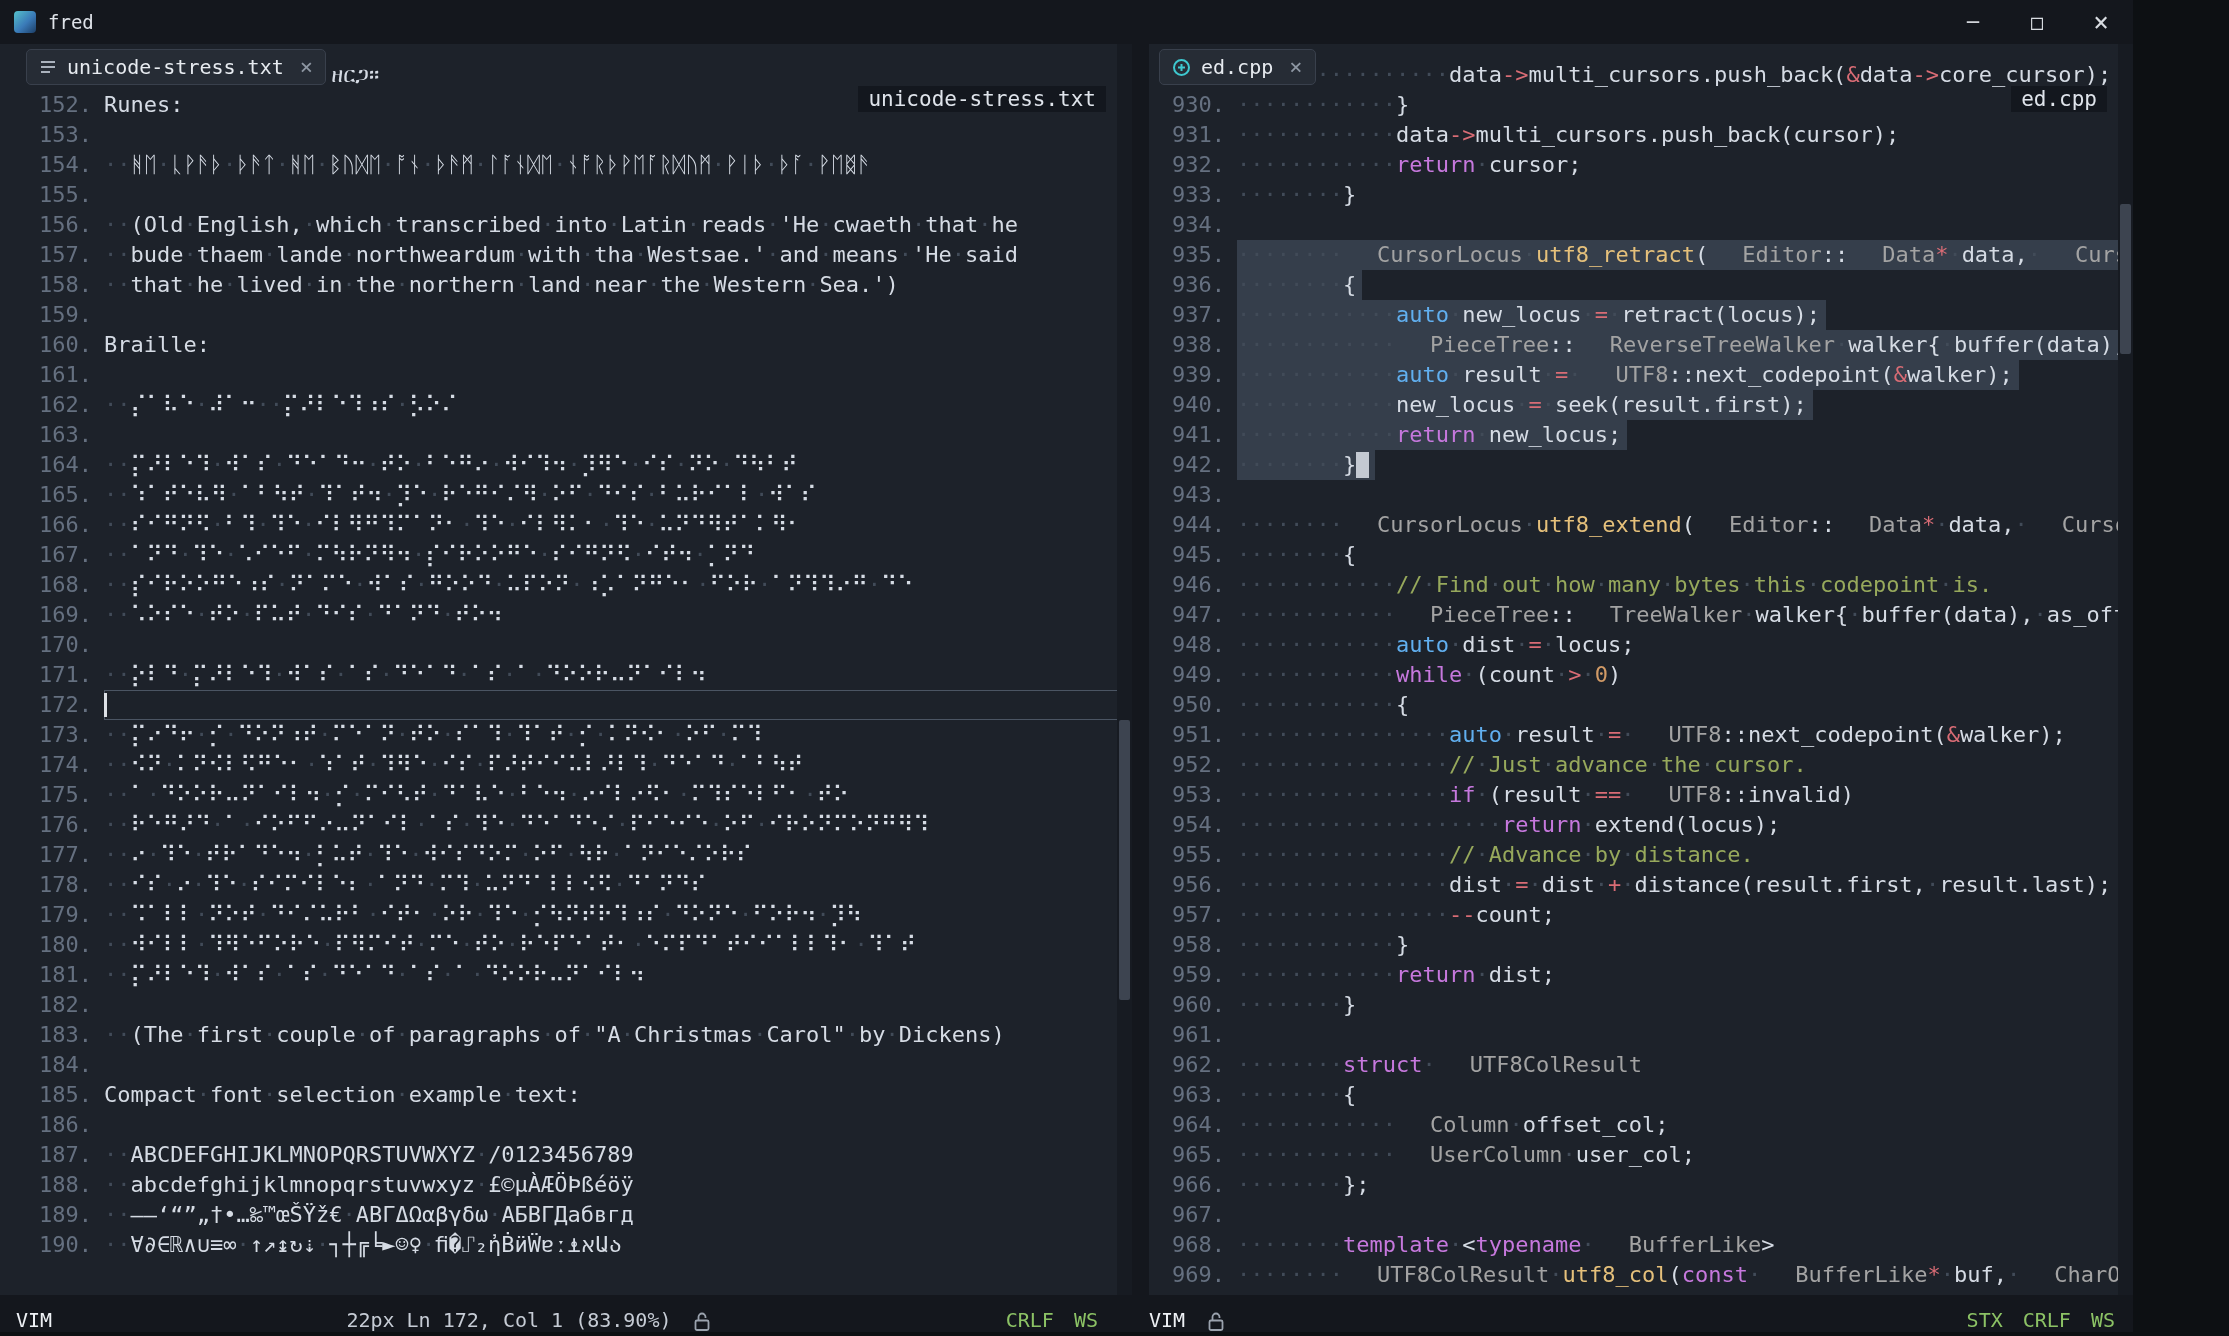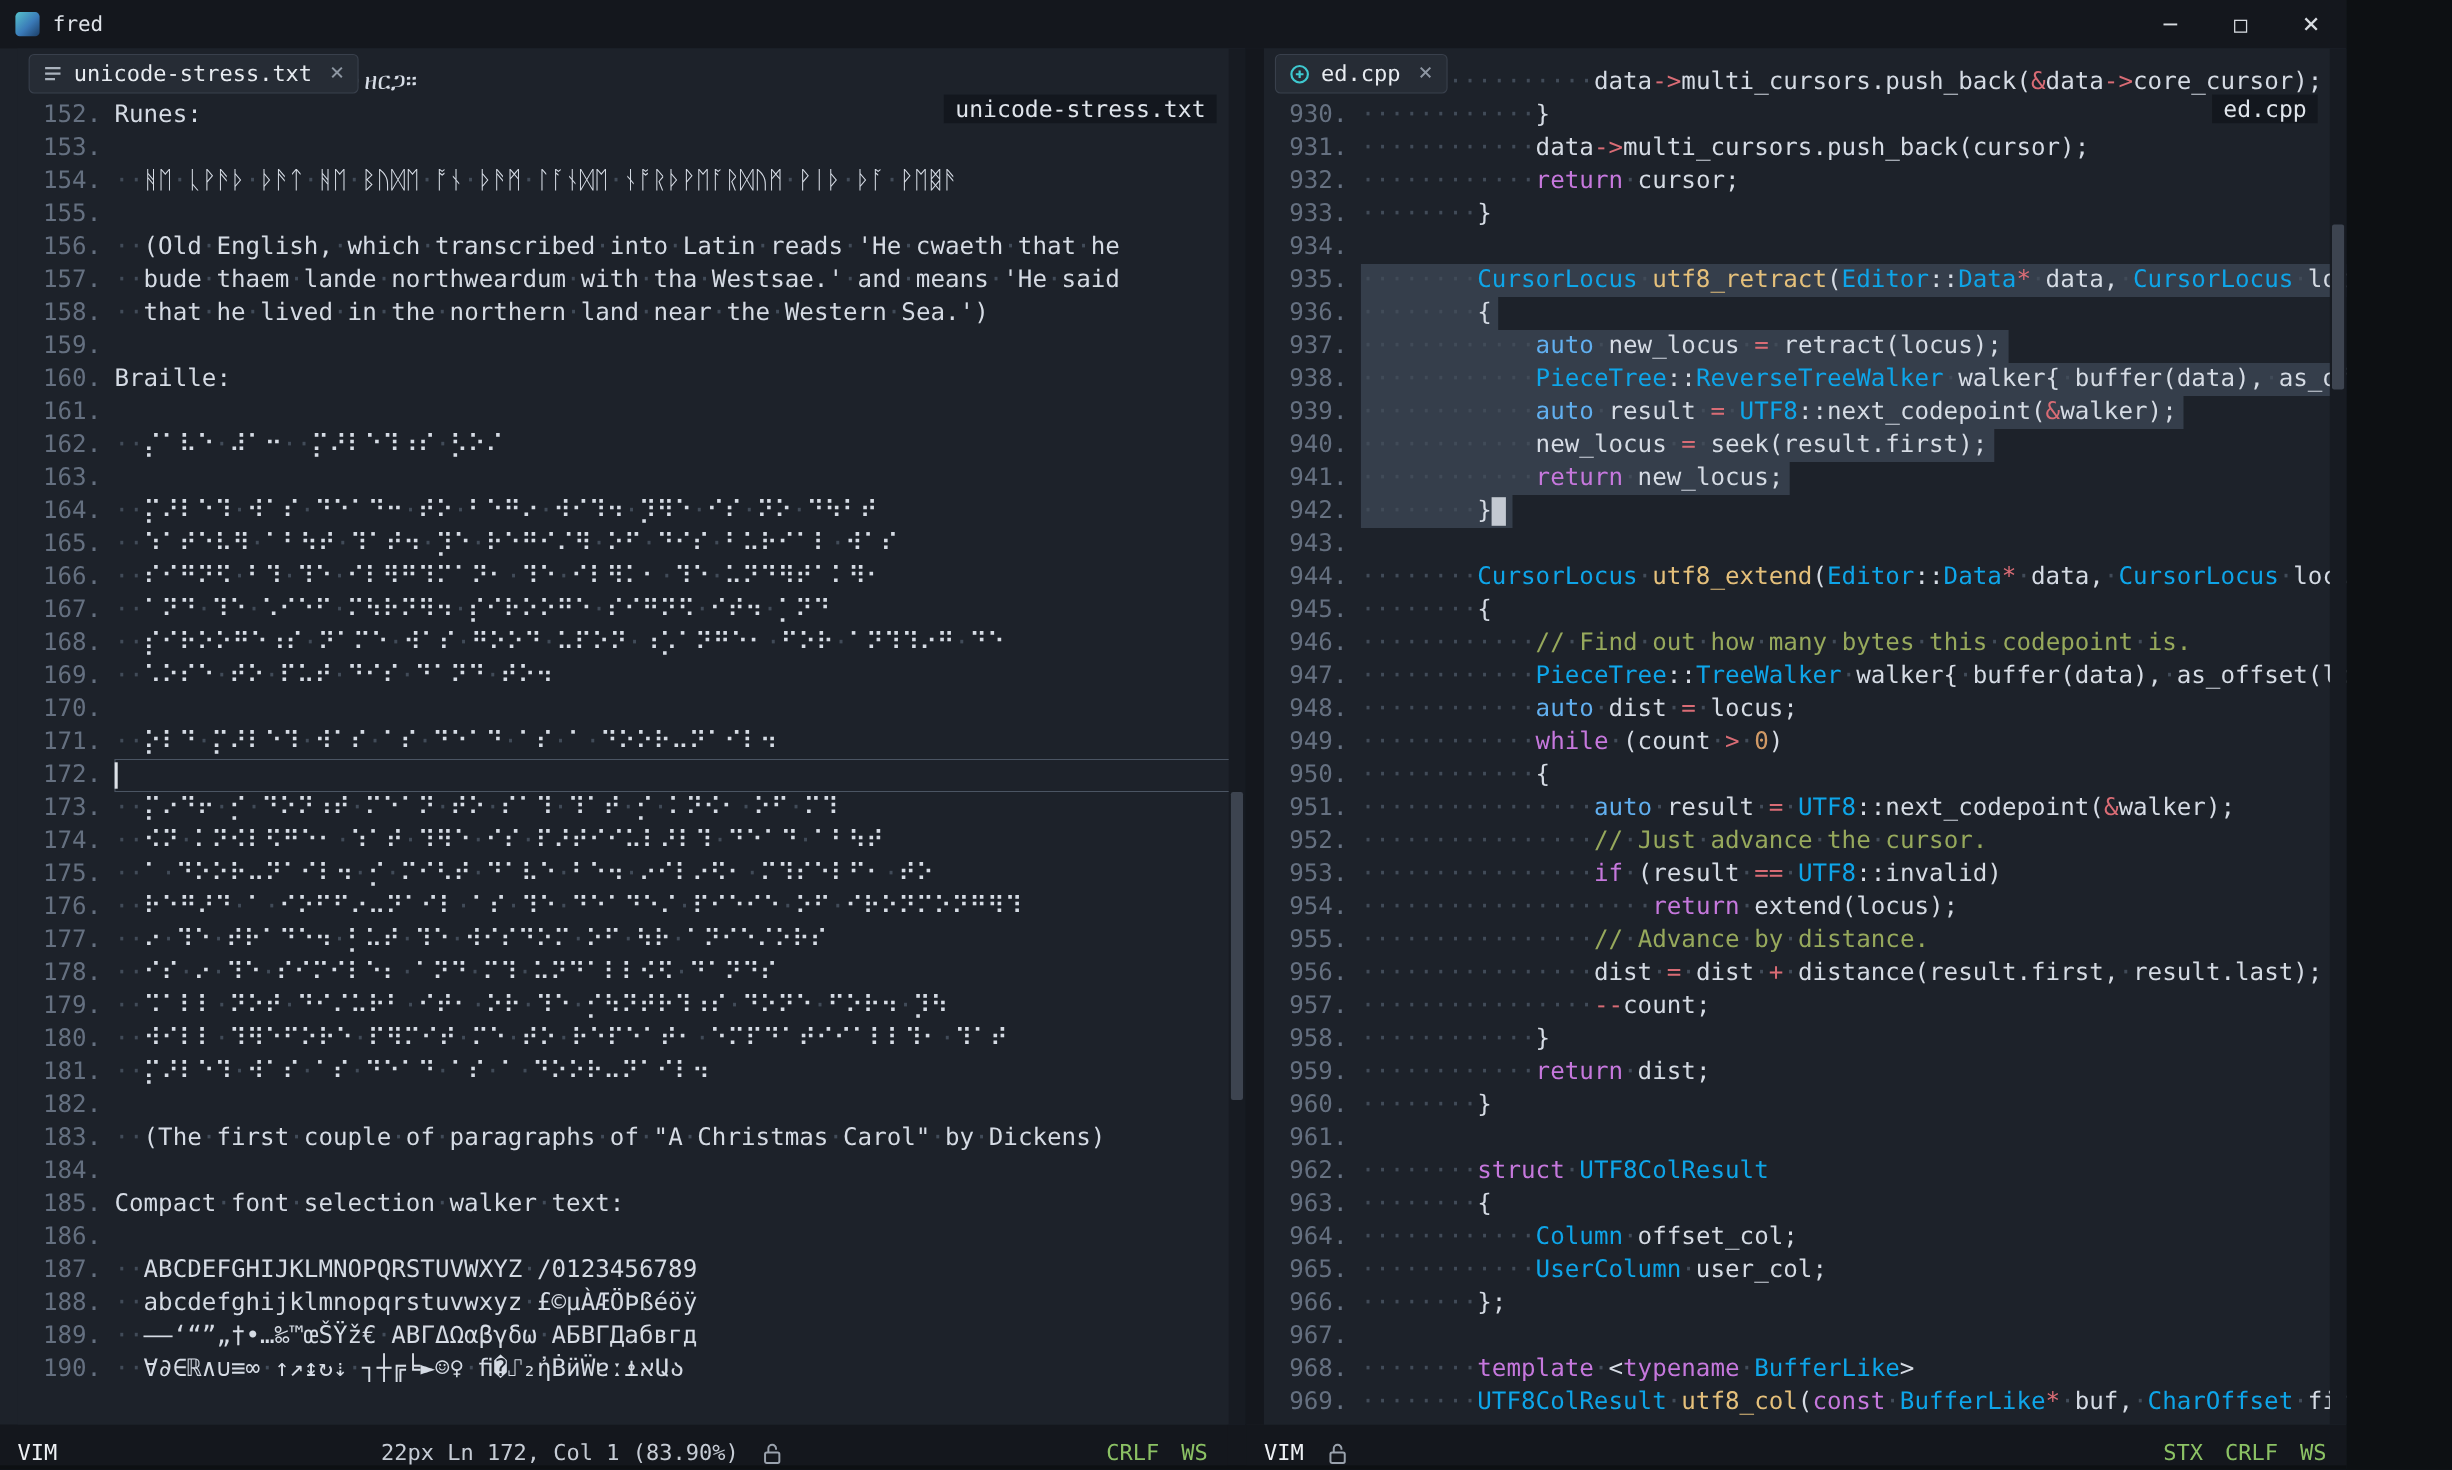--- a/index.html
+++ b/index.html
@@ -33,21 +33,21 @@
   
   .lines { padding-top:16px; }
   .row { display:flex; height:30px; line-height:30px; font-size:22px; white-space:pre; }
   .ln { flex:0 0 76px; text-align:right; color:#657080; }
   .codewrap { flex:1 1 auto; margin-left:12px; position:relative; min-width:0; overflow:hidden; }
   .codeline { display:inline-block; height:30px; vertical-align:top; }
   .codeline.sel { background:#353e4b; padding-right:6px; }
   .codeline.selfull { width:100%; }
   .row.cur .codewrap { box-shadow:inset 0 0 0 1px #4b5563; }
   .dot { color:#414b58; }
-  .pl { color:#d5dbe4; } .kw { color:#c678dd; } .ty { color:#0ea5e9; }
+  .pl { color:#d5dbe4; } .kw { color:#c678dd; } .ty { color:#a3a3a3;margin-left:34px; }
   .fn { color:#e5c07b; } .cm { color:#97a95c; } .op { color:#d96c75; }
   .nm { color:#d19a66; } .au { color:#61afef; }
   .cursor-bar { display:inline-block; width:3px; height:24px; margin-top:3px;
                 background:#dde1e7; vertical-align:top; }
   .cursor-block { display:inline-block; width:13px; height:26px; margin-top:2px;
                   background:#c3c9d2; vertical-align:top; }
   
   .scrollbar { position:absolute; top:0; right:0; bottom:0; width:15px; background:#171b22; z-index:7; }
   .thumb { position:absolute; left:2px; right:2px; background:#3d4450; border-radius:2px; }
   .thumb-left { top:676px; height:280px; }
@@ -124,21 +124,21 @@
           <div class="row"><span class="ln">175.</span><span class="codewrap"><span class="codeline"><span class="dot">·</span><span class="dot">·</span><span class="pl">⠁</span><span class="dot">·</span><span class="pl">⠙⠕⠕⠗⠤⠝⠁⠊⠇⠲</span><span class="dot">·</span><span class="pl">⡊</span><span class="dot">·</span><span class="pl">⠍⠊⠣⠞</span><span class="dot">·</span><span class="pl">⠙⠁⠧⠑</span><span class="dot">·</span><span class="pl">⠃⠑⠲</span><span class="dot">·</span><span class="pl">⠔⠊⠇⠔⠫⠂</span><span class="dot">·</span><span class="pl">⠍⠹⠎⠑⠇⠋⠂</span><span class="dot">·</span><span class="pl">⠞⠕</span></span></span></div>
           <div class="row"><span class="ln">176.</span><span class="codewrap"><span class="codeline"><span class="dot">·</span><span class="dot">·</span><span class="pl">⠗⠑⠛⠜⠙</span><span class="dot">·</span><span class="pl">⠁</span><span class="dot">·</span><span class="pl">⠊⠕⠋⠋⠔⠤⠝⠁⠊⠇</span><span class="dot">·</span><span class="pl">⠁⠎</span><span class="dot">·</span><span class="pl">⠹⠑</span><span class="dot">·</span><span class="pl">⠙⠑⠁⠙⠑⠌</span><span class="dot">·</span><span class="pl">⠏⠊⠑⠊⠑</span><span class="dot">·</span><span class="pl">⠕⠋</span><span class="dot">·</span><span class="pl">⠊⠗⠕⠝⠍⠕⠝⠛⠻⠹</span></span></span></div>
           <div class="row"><span class="ln">177.</span><span class="codewrap"><span class="codeline"><span class="dot">·</span><span class="dot">·</span><span class="pl">⠔</span><span class="dot">·</span><span class="pl">⠹⠑</span><span class="dot">·</span><span class="pl">⠞⠗⠁⠙⠑⠲</span><span class="dot">·</span><span class="pl">⡃⠥⠞</span><span class="dot">·</span><span class="pl">⠹⠑</span><span class="dot">·</span><span class="pl">⠺⠊⠎⠙⠕⠍</span><span class="dot">·</span><span class="pl">⠕⠋</span><span class="dot">·</span><span class="pl">⠳⠗</span><span class="dot">·</span><span class="pl">⠁⠝⠊⠑⠌⠕⠗⠎</span></span></span></div>
           <div class="row"><span class="ln">178.</span><span class="codewrap"><span class="codeline"><span class="dot">·</span><span class="dot">·</span><span class="pl">⠊⠎</span><span class="dot">·</span><span class="pl">⠔</span><span class="dot">·</span><span class="pl">⠹⠑</span><span class="dot">·</span><span class="pl">⠎⠊⠍⠊⠇⠑⠆</span><span class="dot">·</span><span class="pl">⠁⠝⠙</span><span class="dot">·</span><span class="pl">⠍⠹</span><span class="dot">·</span><span class="pl">⠥⠝⠙⠁⠇⠇⠪⠫</span><span class="dot">·</span><span class="pl">⠙⠁⠝⠙⠎</span></span></span></div>
           <div class="row"><span class="ln">179.</span><span class="codewrap"><span class="codeline"><span class="dot">·</span><span class="dot">·</span><span class="pl">⠩⠁⠇⠇</span><span class="dot">·</span><span class="pl">⠝⠕⠞</span><span class="dot">·</span><span class="pl">⠙⠊⠌⠥⠗⠃</span><span class="dot">·</span><span class="pl">⠊⠞⠂</span><span class="dot">·</span><span class="pl">⠕⠗</span><span class="dot">·</span><span class="pl">⠹⠑</span><span class="dot">·</span><span class="pl">⡊⠳⠝⠞⠗⠹⠰⠎</span><span class="dot">·</span><span class="pl">⠙⠕⠝⠑</span><span class="dot">·</span><span class="pl">⠋⠕⠗⠲</span><span class="dot">·</span><span class="pl">⡹⠳</span></span></span></div>
           <div class="row"><span class="ln">180.</span><span class="codewrap"><span class="codeline"><span class="dot">·</span><span class="dot">·</span><span class="pl">⠺⠊⠇⠇</span><span class="dot">·</span><span class="pl">⠹⠻⠑⠋⠕⠗⠑</span><span class="dot">·</span><span class="pl">⠏⠻⠍⠊⠞</span><span class="dot">·</span><span class="pl">⠍⠑</span><span class="dot">·</span><span class="pl">⠞⠕</span><span class="dot">·</span><span class="pl">⠗⠑⠏⠑⠁⠞⠂</span><span class="dot">·</span><span class="pl">⠑⠍⠏⠙⠁⠞⠊⠊⠁⠇⠇⠹⠂</span><span class="dot">·</span><span class="pl">⠹⠁⠞</span></span></span></div>
           <div class="row"><span class="ln">181.</span><span class="codewrap"><span class="codeline"><span class="dot">·</span><span class="dot">·</span><span class="pl">⡍⠜⠇⠑⠹</span><span class="dot">·</span><span class="pl">⠺⠁⠎</span><span class="dot">·</span><span class="pl">⠁⠎</span><span class="dot">·</span><span class="pl">⠙⠑⠁⠙</span><span class="dot">·</span><span class="pl">⠁⠎</span><span class="dot">·</span><span class="pl">⠁</span><span class="dot">·</span><span class="pl">⠙⠕⠕⠗⠤⠝⠁⠊⠇⠲</span></span></span></div>
           <div class="row"><span class="ln">182.</span><span class="codewrap"><span class="codeline"></span></span></div>
           <div class="row"><span class="ln">183.</span><span class="codewrap"><span class="codeline"><span class="dot">·</span><span class="dot">·</span><span class="pl">(The</span><span class="dot">·</span><span class="pl">first</span><span class="dot">·</span><span class="pl">couple</span><span class="dot">·</span><span class="pl">of</span><span class="dot">·</span><span class="pl">paragraphs</span><span class="dot">·</span><span class="pl">of</span><span class="dot">·</span><span class="pl">"A</span><span class="dot">·</span><span class="pl">Christmas</span><span class="dot">·</span><span class="pl">Carol"</span><span class="dot">·</span><span class="pl">by</span><span class="dot">·</span><span class="pl">Dickens)</span></span></span></div>
           <div class="row"><span class="ln">184.</span><span class="codewrap"><span class="codeline"></span></span></div>
-          <div class="row"><span class="ln">185.</span><span class="codewrap"><span class="codeline"><span class="pl">Compact</span><span class="dot">·</span><span class="pl">font</span><span class="dot">·</span><span class="pl">selection</span><span class="dot">·</span><span class="pl">walker</span><span class="dot">·</span><span class="pl">text:</span></span></span></div>
+          <div class="row"><span class="ln">185.</span><span class="codewrap"><span class="codeline"><span class="pl">Compact</span><span class="dot">·</span><span class="pl">font</span><span class="dot">·</span><span class="pl">selection</span><span class="dot">·</span><span class="pl">example</span><span class="dot">·</span><span class="pl">text:</span></span></span></div>
           <div class="row"><span class="ln">186.</span><span class="codewrap"><span class="codeline"></span></span></div>
           <div class="row"><span class="ln">187.</span><span class="codewrap"><span class="codeline"><span class="dot">·</span><span class="dot">·</span><span class="pl">ABCDEFGHIJKLMNOPQRSTUVWXYZ</span><span class="dot">·</span><span class="pl">/0123456789</span></span></span></div>
           <div class="row"><span class="ln">188.</span><span class="codewrap"><span class="codeline"><span class="dot">·</span><span class="dot">·</span><span class="pl">abcdefghijklmnopqrstuvwxyz</span><span class="dot">·</span><span class="pl">£©µÀÆÖÞßéöÿ</span></span></span></div>
           <div class="row"><span class="ln">189.</span><span class="codewrap"><span class="codeline"><span class="dot">·</span><span class="dot">·</span><span class="pl">–—‘“”„†•…‰™œŠŸž€</span><span class="dot">·</span><span class="pl">ΑΒΓΔΩαβγδω</span><span class="dot">·</span><span class="pl">АБВГДабвгд</span></span></span></div>
           <div class="row"><span class="ln">190.</span><span class="codewrap"><span class="codeline"><span class="dot">·</span><span class="dot">·</span><span class="pl">∀∂∈ℝ∧∪≡∞</span><span class="dot">·</span><span class="pl">↑↗↨↻⇣</span><span class="dot">·</span><span class="pl">┐┼╔╘►☺♀</span><span class="dot">·</span><span class="pl">ﬁ�⑀₂ἠḂӥẄɐː⍎אԱა</span></span></span></div>
         </div>
       <div class="scrollbar">
         <div class="thumb thumb-left"></div>
       </div>
     </div>

